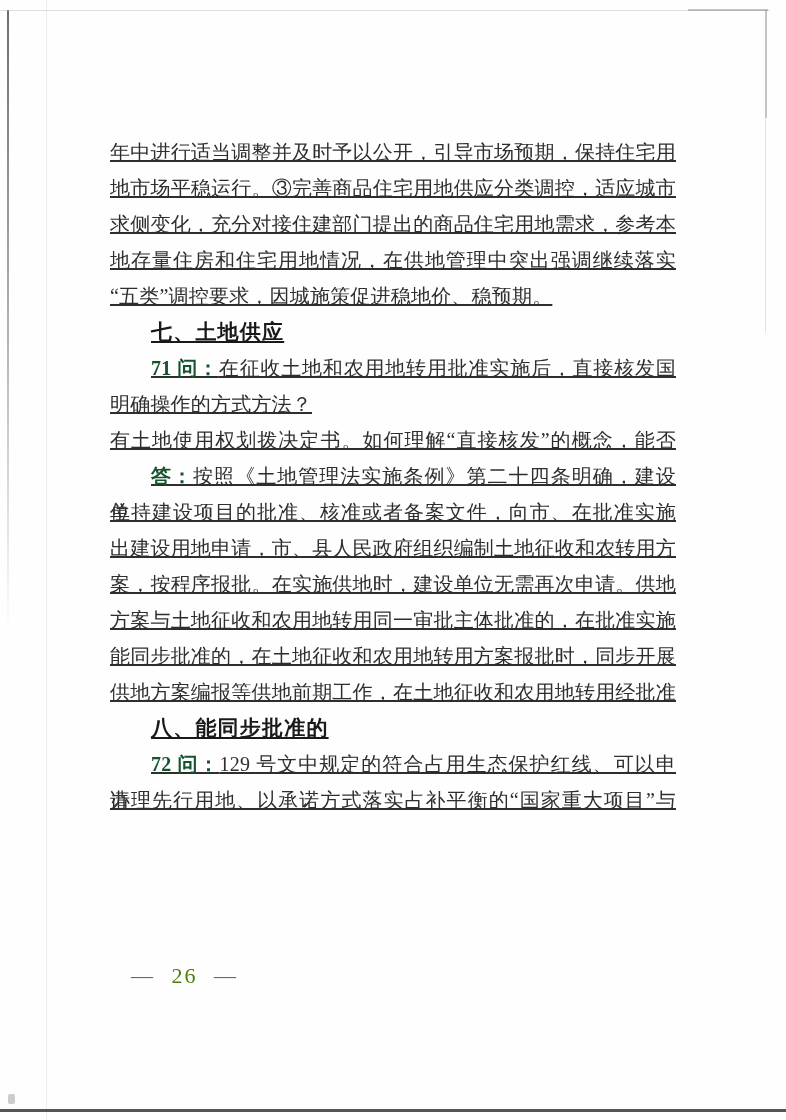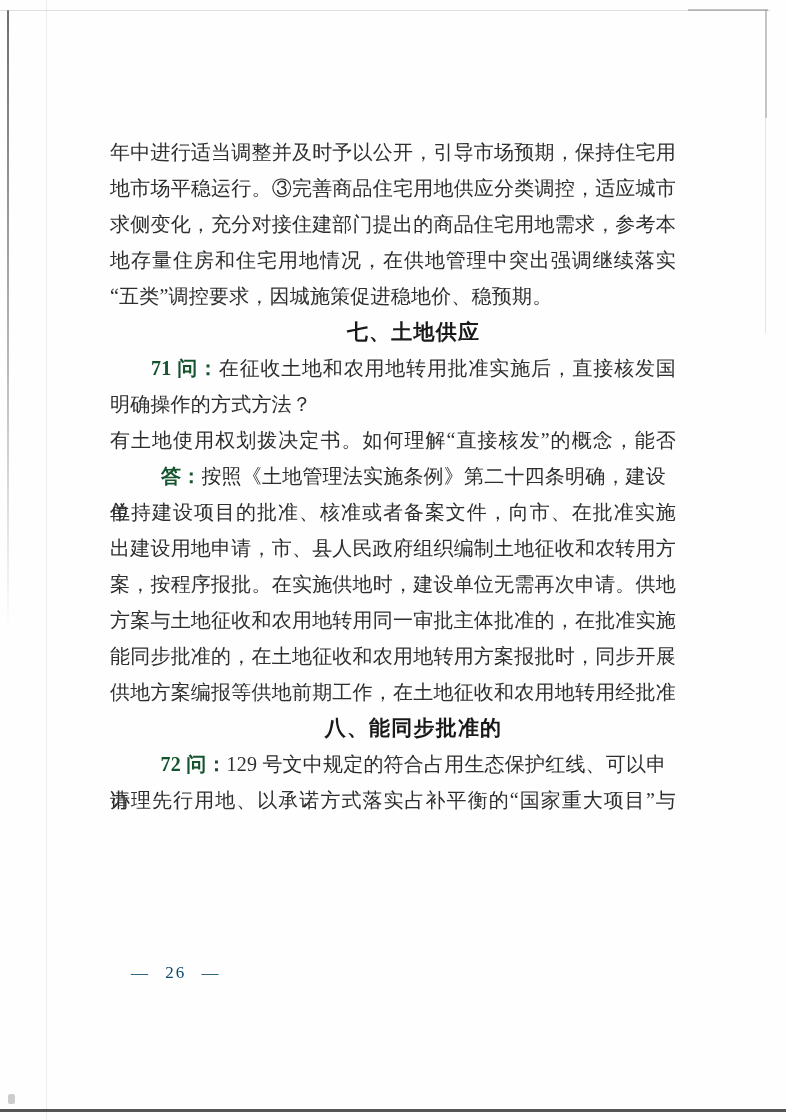--- a/index.html
+++ b/index.html
@@ -23,30 +23,30 @@
   .edge-bottom{left:0;top:1109px;width:786px;height:3px;background:#555;}
   .speck{left:8px;top:1094px;width:7px;height:10px;background:rgba(130,130,130,.4);border-radius:2px;}
 
   
   .text-block{
     position:absolute;left:110px;top:134px;width:566px;
     color:#2e2e2e;
   }
   .line{
     margin:0;height:36px;line-height:36px;font-size:20px;
-    letter-spacing:.2px;font-weight:normal;
+    letter-spacing:.2px;font-weight:normal;text-decoration:underline;
   }
   .jl{text-align:justify;text-align-last:justify;text-justify:inter-character;}
-  .indent{text-indent:41px;text-align:center;}
+  .indent{text-indent:41px;}
   .heading{font-weight:bold;font-size:21px;color:#191919;letter-spacing:1.2px;}
   .qlabel{font-weight:bold;color:#14532d;}
 
   .page-number{
     position:absolute;left:131px;top:963px;
-    font-size:17px;color:#0c4a6e;letter-spacing:2px;word-spacing:9px;
+    font-size:22px;color:#4d7c0f;letter-spacing:2px;word-spacing:9px;
   }
 </style>
 </head>
 <body>
 
 <div>
 
   <div class="artifact edge-left"></div>
   <div class="artifact crease-left"></div>
   <div class="artifact edge-top"></div>

